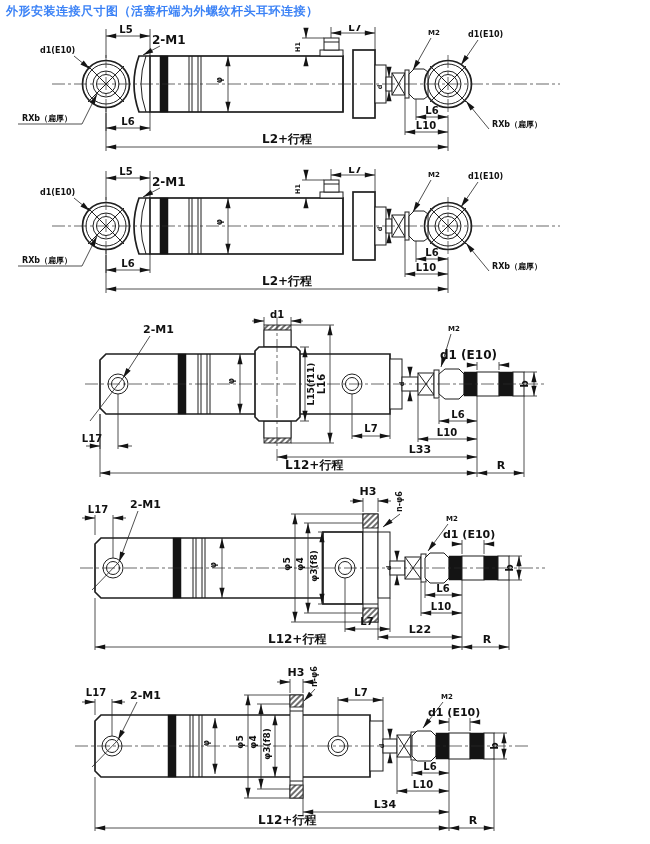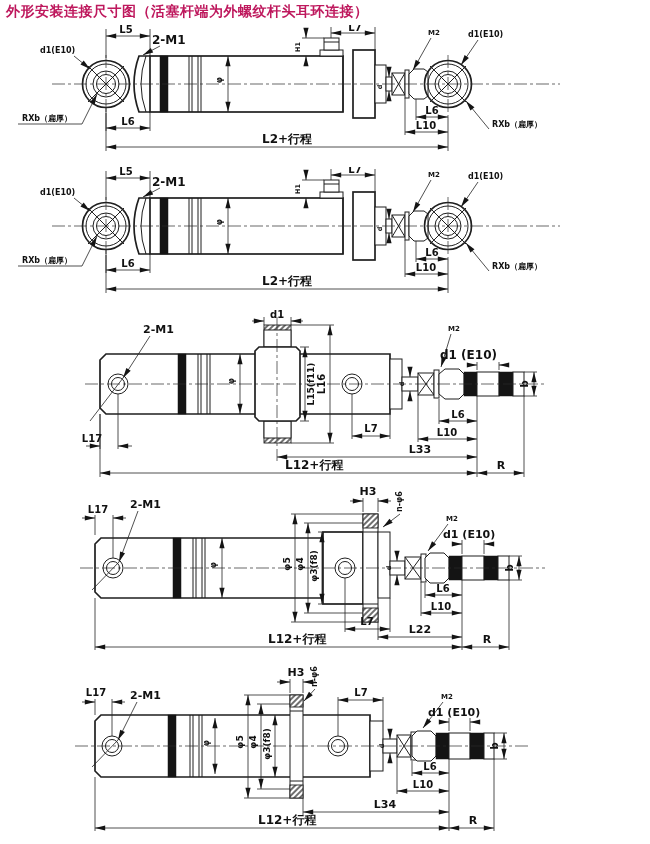--- a/index.html
+++ b/index.html
@@ -1,19 +1,19 @@
 <!DOCTYPE html>
 <html><head>
 <meta charset="utf-8">
 <style>
   html,body{margin:0;padding:0;background:#e8e8e8;}
   .page{position:relative;width:650px;height:844px;background:#ffffff;overflow:hidden;
         font-family:"DejaVu Sans",sans-serif;}
   .title{position:absolute;left:6px;top:3px;font-family:"Liberation Serif","DejaVu Serif",serif;
-         font-size:14px;font-weight:bold;color:#be185d;letter-spacing:0.5px;white-space:nowrap;}
+         font-size:12px;font-weight:bold;color:#3b82f6;letter-spacing:0.5px;white-space:nowrap;}
   .dsvg{position:absolute;left:0;}
   
   .s{stroke:#1f1f1f;stroke-width:1;fill:none}
   .s2{stroke:#1f1f1f;stroke-width:1.7;fill:none}
   .sw{stroke:#1f1f1f;stroke-width:1;fill:#ffffff}
   .sw2{stroke:#1f1f1f;stroke-width:1.7;fill:#ffffff}
   .d{stroke:#232323;stroke-width:0.8;fill:none}
   .cl{stroke:#2a2a2a;stroke-width:0.7;fill:none;stroke-dasharray:13 3 3 3}
   .bf{fill:#141414;stroke:#141414;stroke-width:0.5}
   .hf{fill:url(#hatch);stroke:#1f1f1f;stroke-width:0.9}

